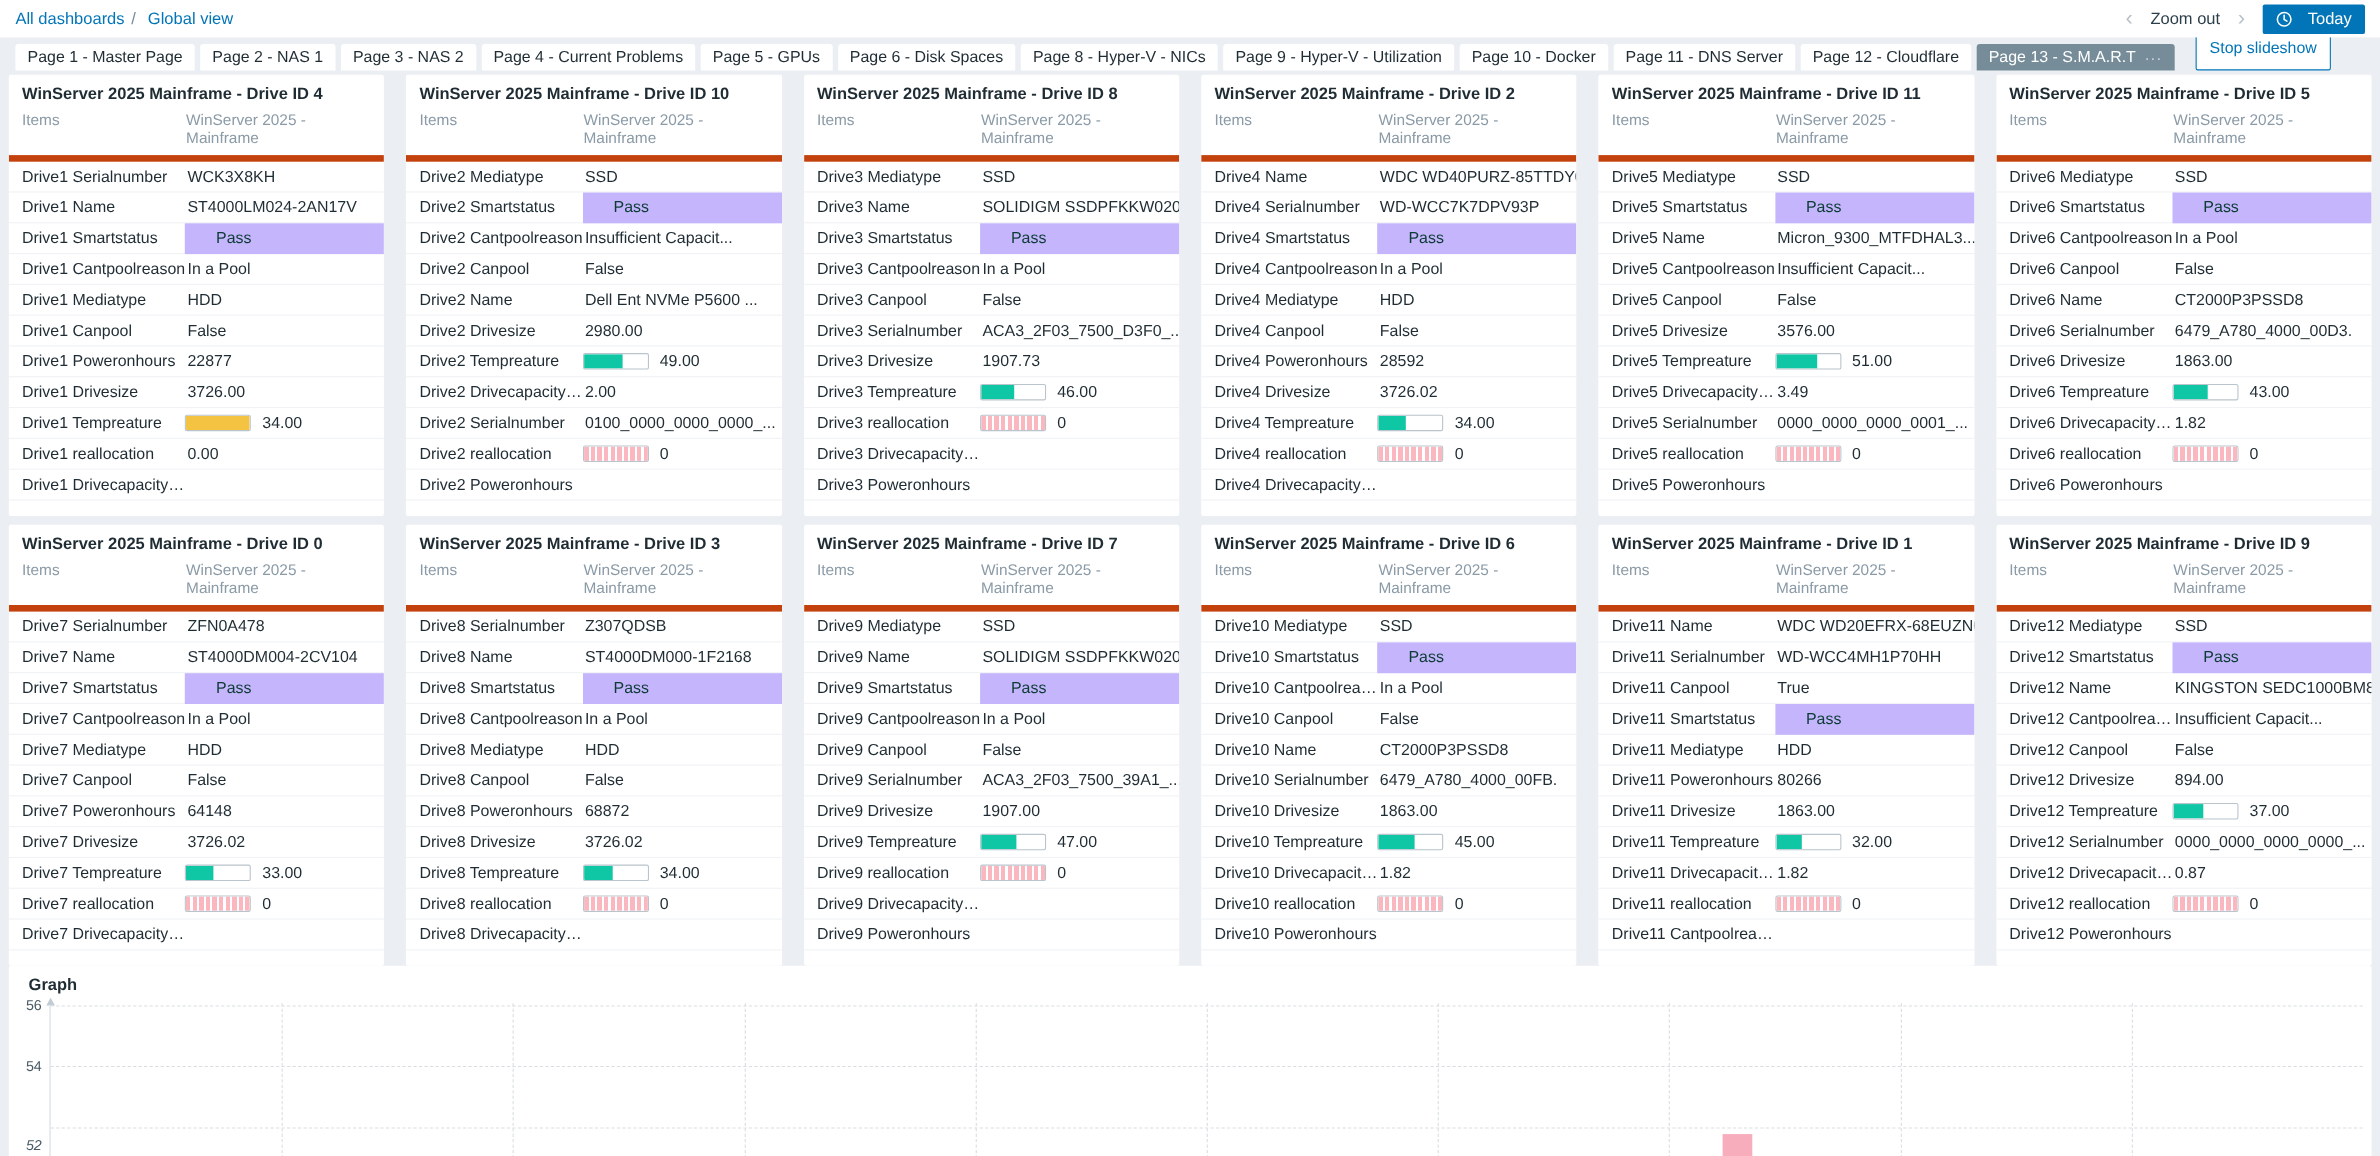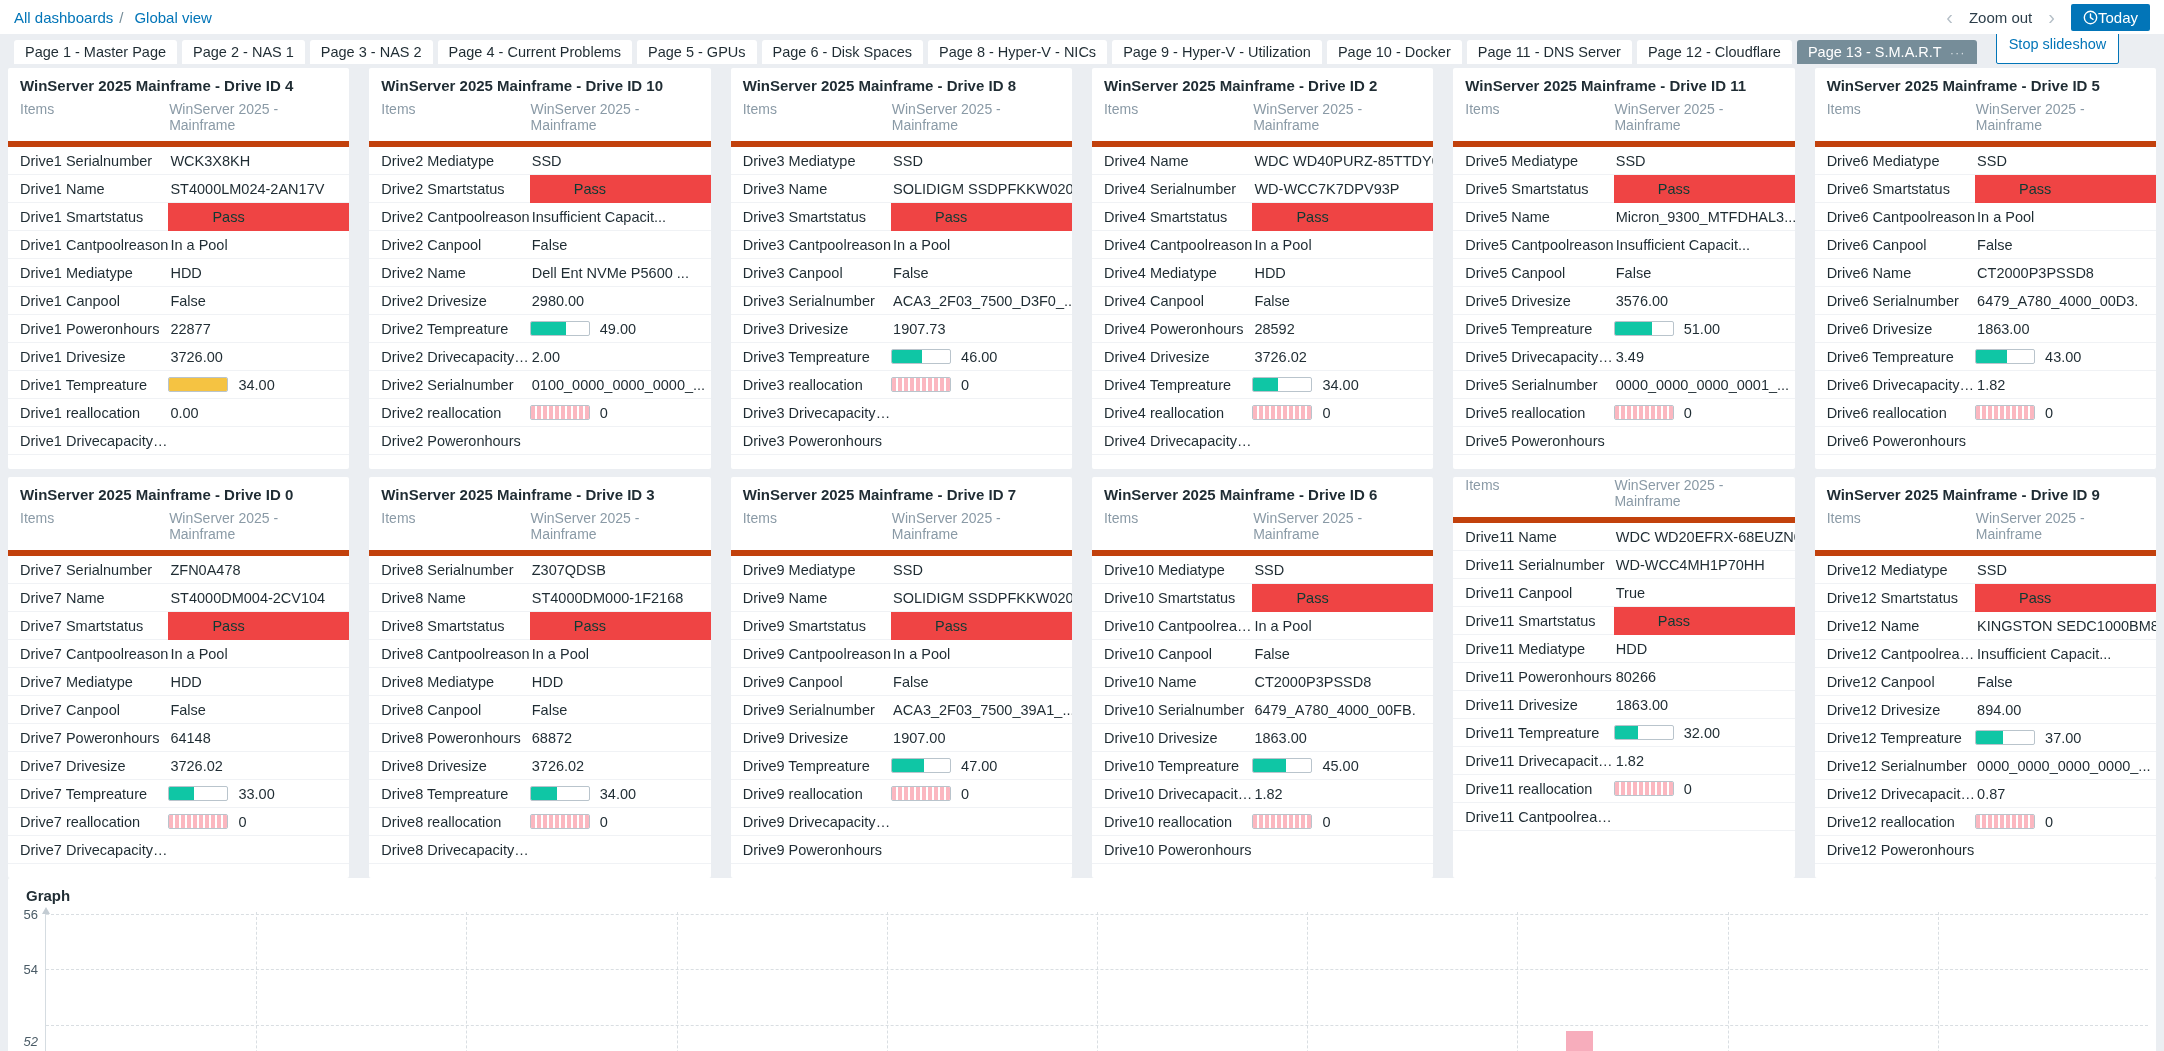--- a/index.html
+++ b/index.html
@@ -35,21 +35,21 @@
   }
   .chev {
     color: #b5bfc7; font-size: 20px; line-height: 1;
     padding: 0 6px; cursor: pointer; user-select: none;
   }
   .zoomout { color: #2c3e4a; font-size: 15px; cursor: pointer; }
   .today-btn {
     background: #0275b8; color: #fff;
     border: none; border-radius: 2px;
     height: 27px; padding: 0 12px;
-    display: flex; align-items: center; gap: 0;
+    display: flex; align-items: center; gap: 14px;
     font-size: 15px; font-family: inherit; cursor: pointer;
   }
   .clock-ico { width: 15px; height: 15px; display: block; }
 
   
   .tabstrip {
     height: 30px;
     background: #ebeef2;
     display: flex; align-items: flex-end;
     padding: 0 14px;
@@ -130,23 +130,23 @@
   }
   .drow .v {
     flex: 1;
     height: 28px;
     display: flex; align-items: center;
     padding-left: 2px;
     color: #1f2c33;
     white-space: nowrap; overflow: hidden; text-overflow: ellipsis;
   }
   .drow.pass .v {
-    background: #ef4444;
+    background: #c4b5fd;
     color: #0d3b34;
-    padding-left: 44px;
+    padding-left: 28px;
   }
 
   
   .gaugecell { flex: 1; display: flex; align-items: center; gap: 10px; }
   .gauge {
     width: 60px; height: 15px;
     border: 1px solid #b9c4cc;
     border-radius: 2px;
     background: #ffffff;
     overflow: hidden;
@@ -920,20 +920,21 @@
               <span class="gaugeval">0</span>
             </div>
           </div>
           <div class="drow">
             <div class="k">Drive10 Poweronhours</div>
             <div class="v"></div>
           </div>
         </div>
       </div>
       <div class="card">
+        <div class="card-title">WinServer 2025 Mainframe - Drive ID 1</div>
         <div class="card-subhead">
           <div class="sh-left">Items</div>
           <div class="sh-right">WinServer 2025 - Mainframe</div>
         </div>
         <div class="rows">
           <div class="drow">
             <div class="k">Drive11 Name</div>
             <div class="v">WDC WD20EFRX-68EUZN0</div>
           </div>
           <div class="drow">

